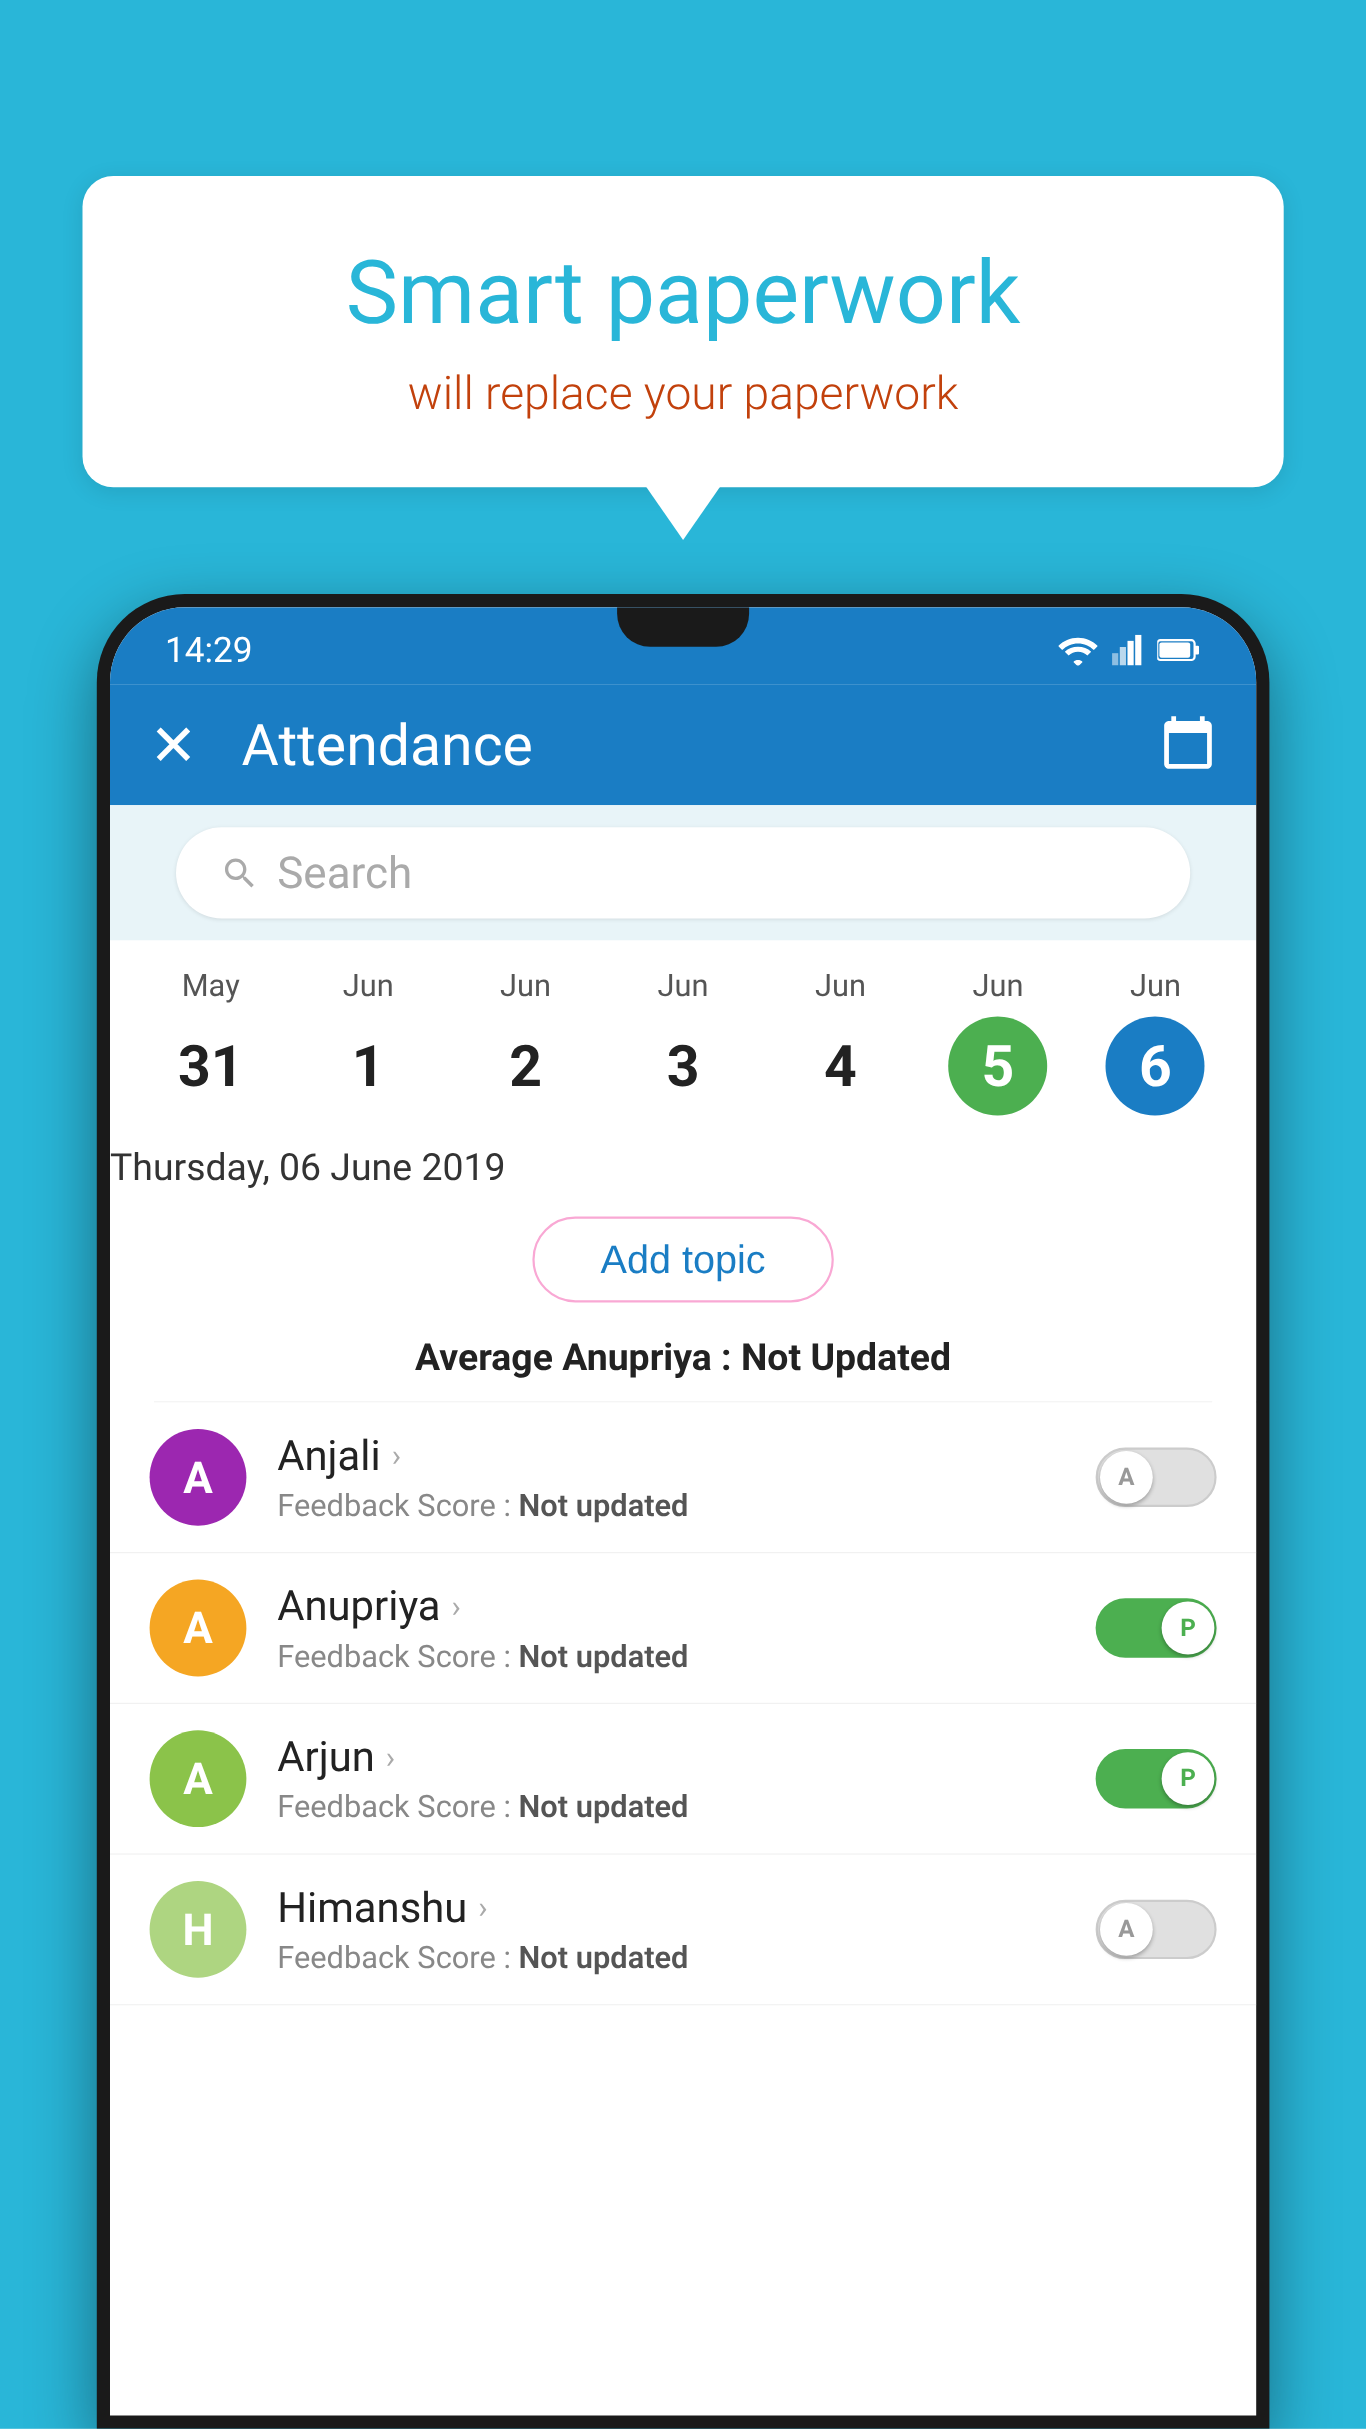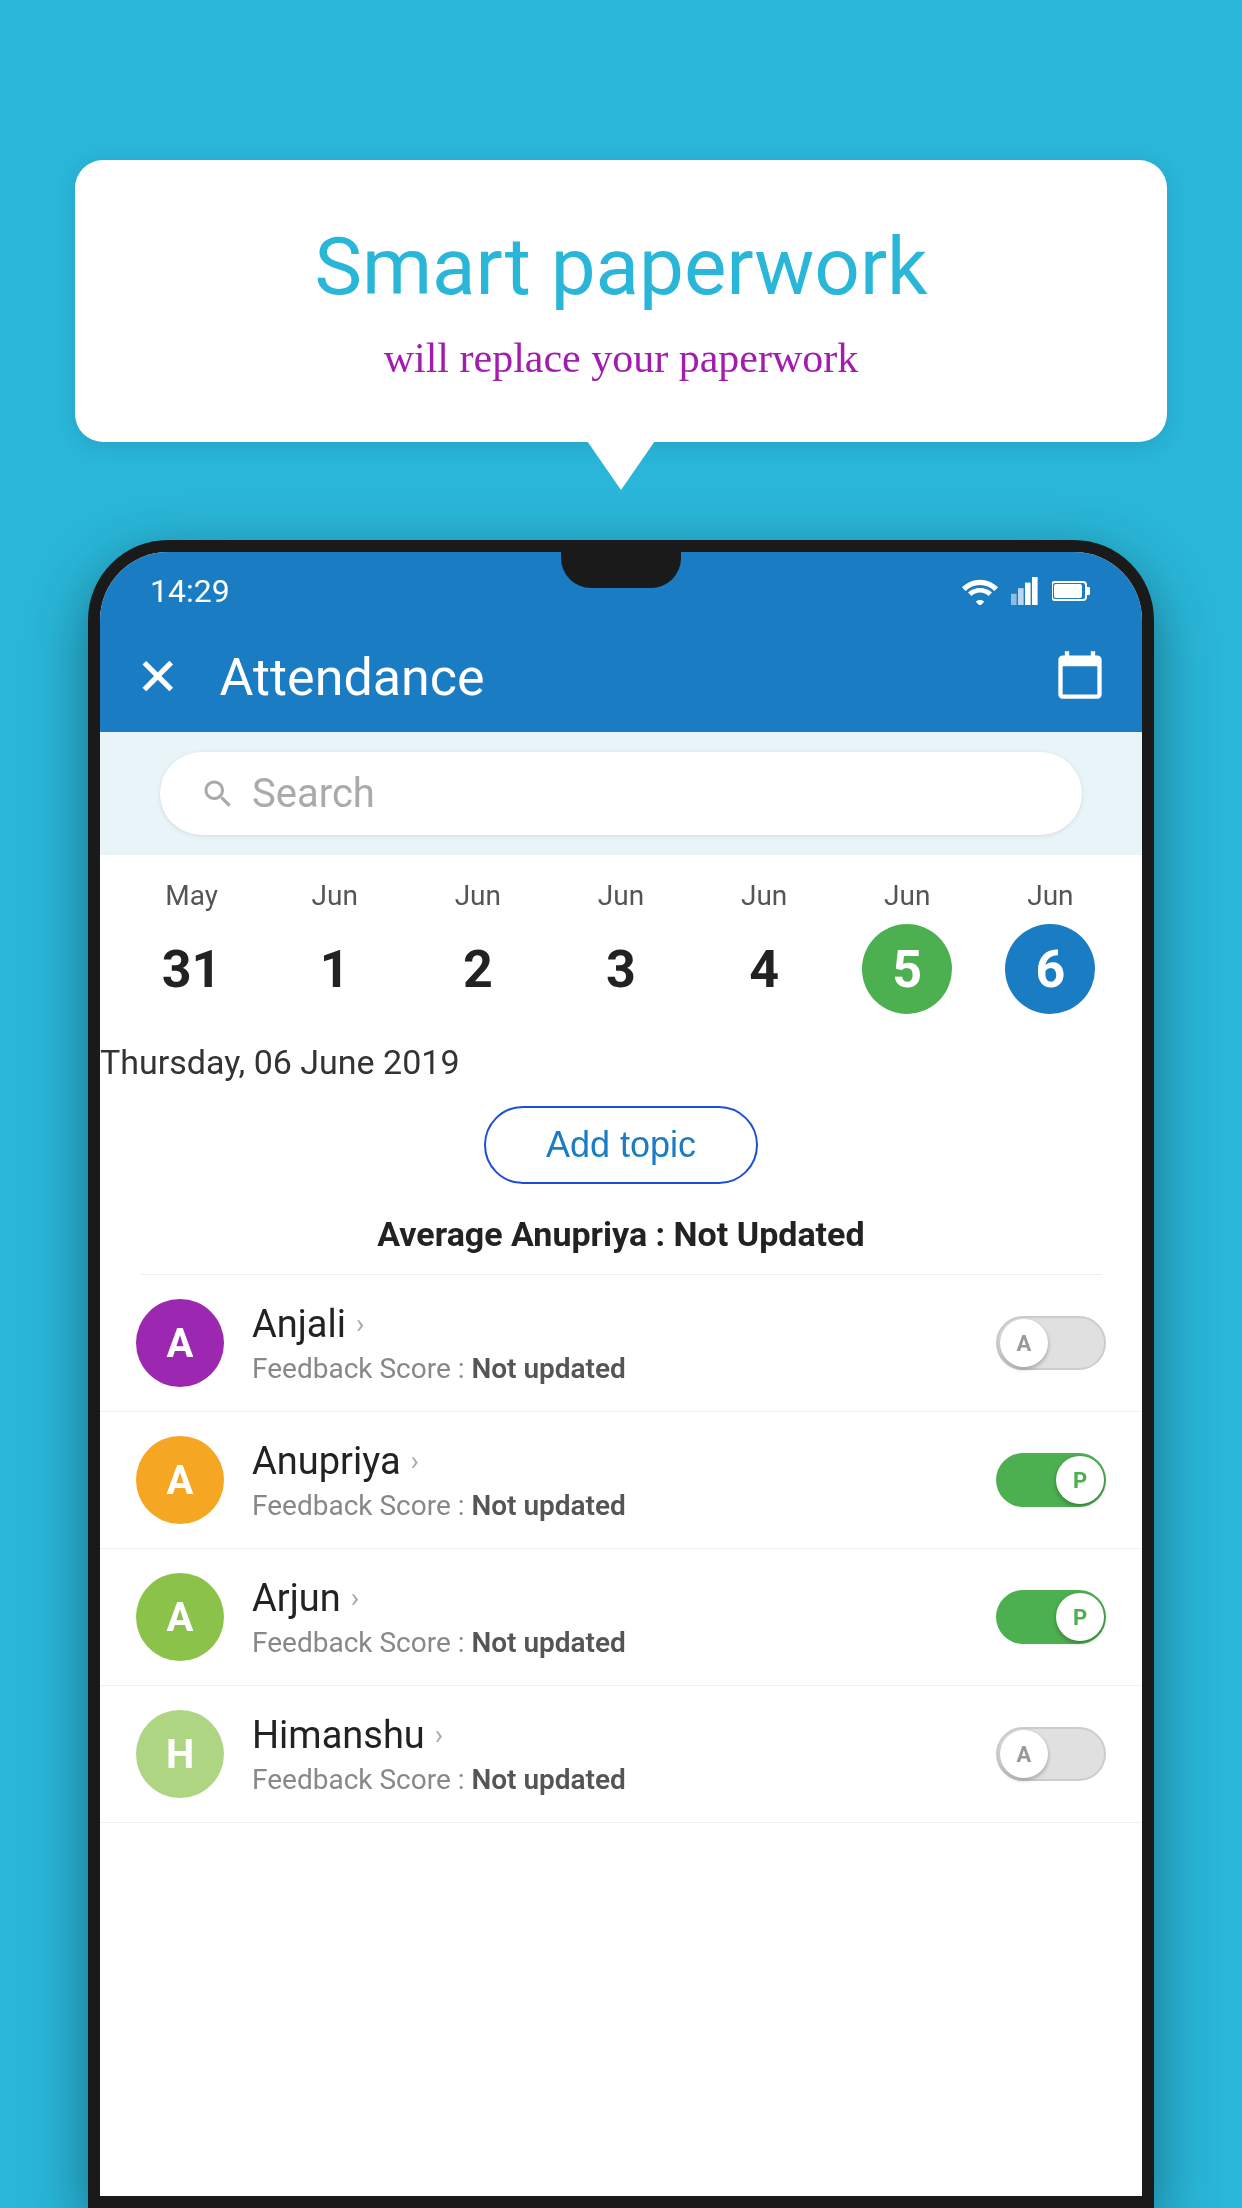--- a/index.html
+++ b/index.html
@@ -43,23 +43,22 @@
 
     .speech-bubble h1 {
       font-size: 80px;
       color: #29b6d8;
       font-weight: 400;
       margin-bottom: 20px;
     }
 
     .speech-bubble p {
       font-size: 42px;
-      color: #a21caf;
+      color: #c2410c;
       font-weight: 300;
-      font-family: Liberation Serif, serif;
     }
 
     
     .phone-frame {
       position: absolute;
       top: 540px;
       left: 88px;
       right: 88px;
       bottom: 0;
       background: #1a1a1a;
@@ -228,21 +227,21 @@
 
     
     .add-topic-container {
       display: flex;
       justify-content: center;
       padding: 14px 0 20px;
       background: white;
     }
 
     .add-topic-btn {
-      border: 2px solid #1d4ed8;
+      border: 2px solid #f9a8d4;
       border-radius: 50px;
       padding: 16px 60px;
       font-size: 36px;
       color: #1a7dc4;
       background: white;
       cursor: pointer;
     }
 
     
     .avg-feedback {

